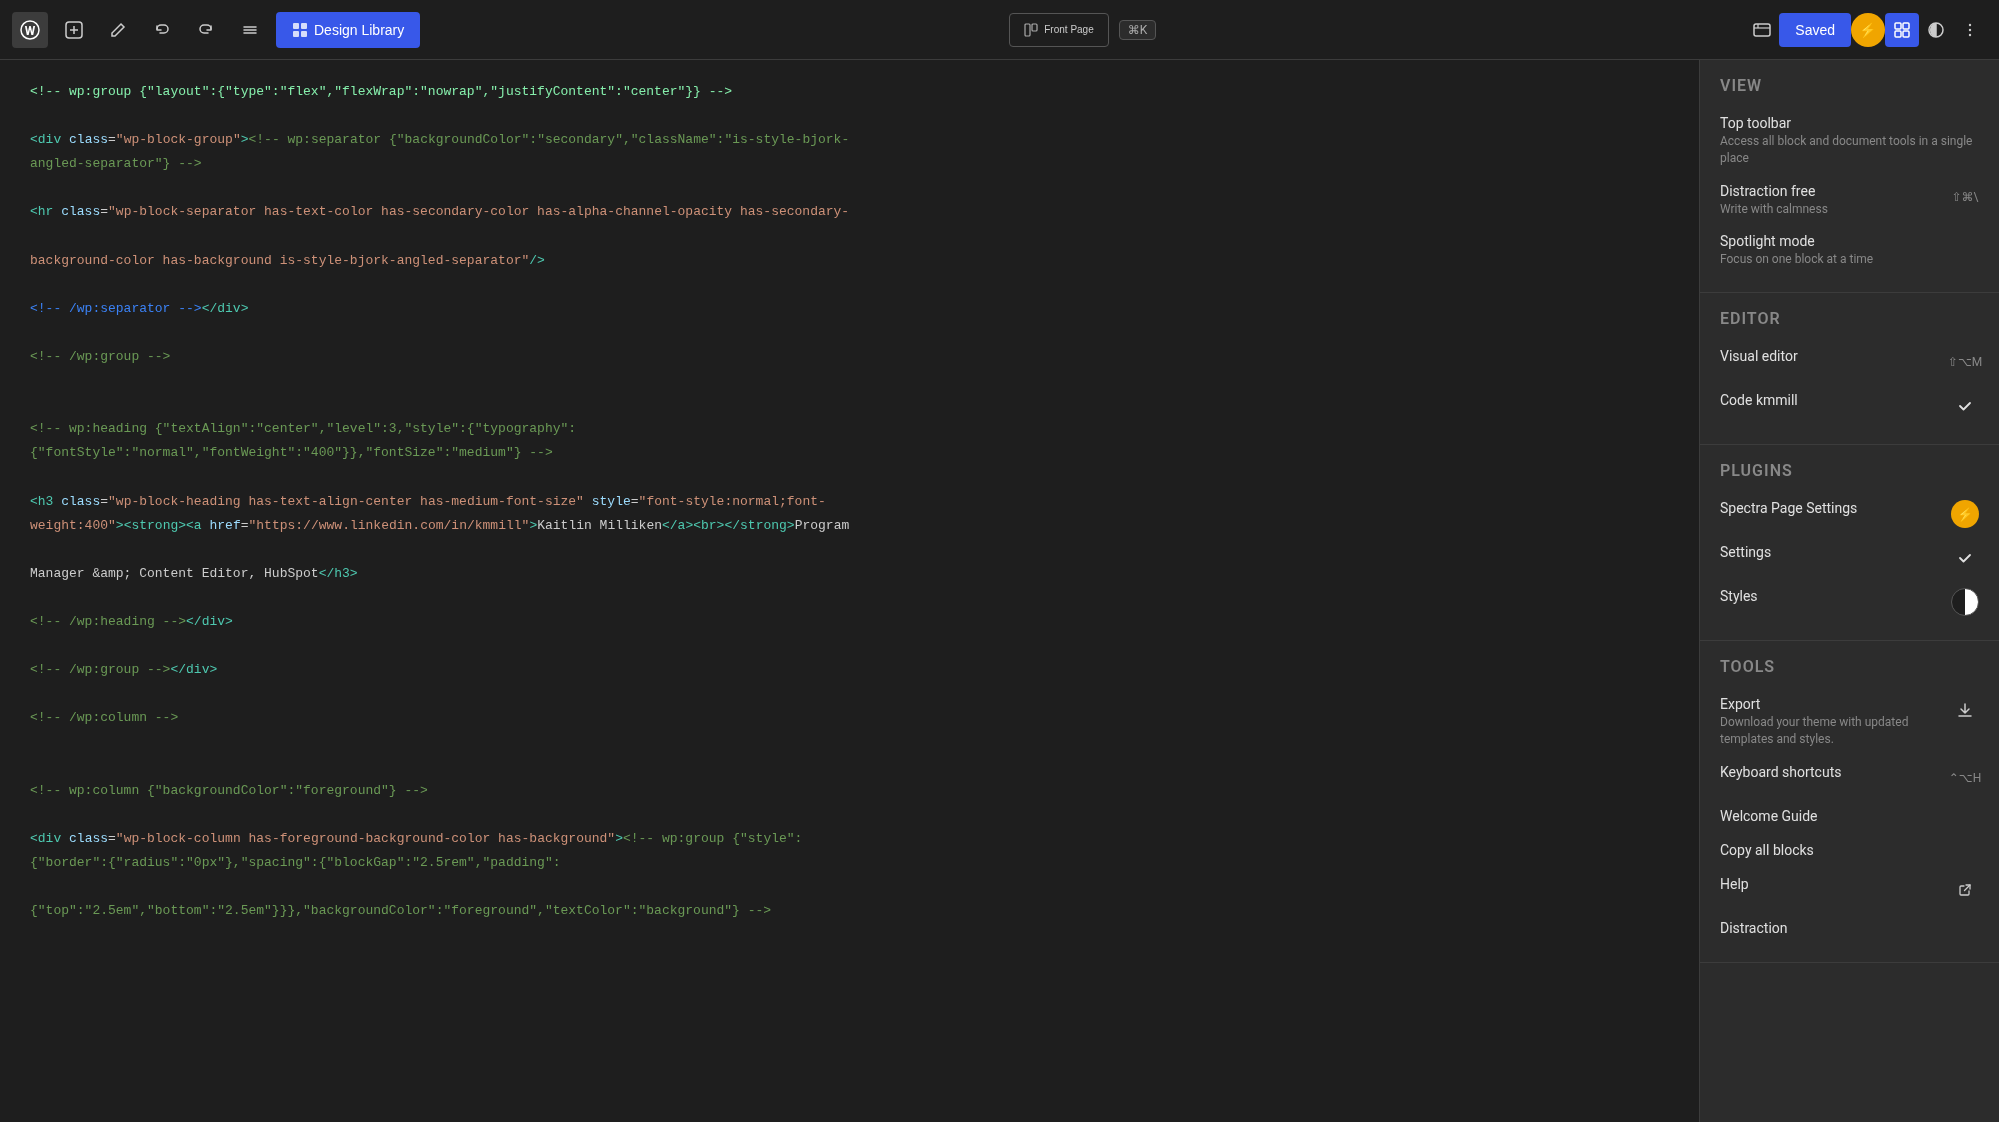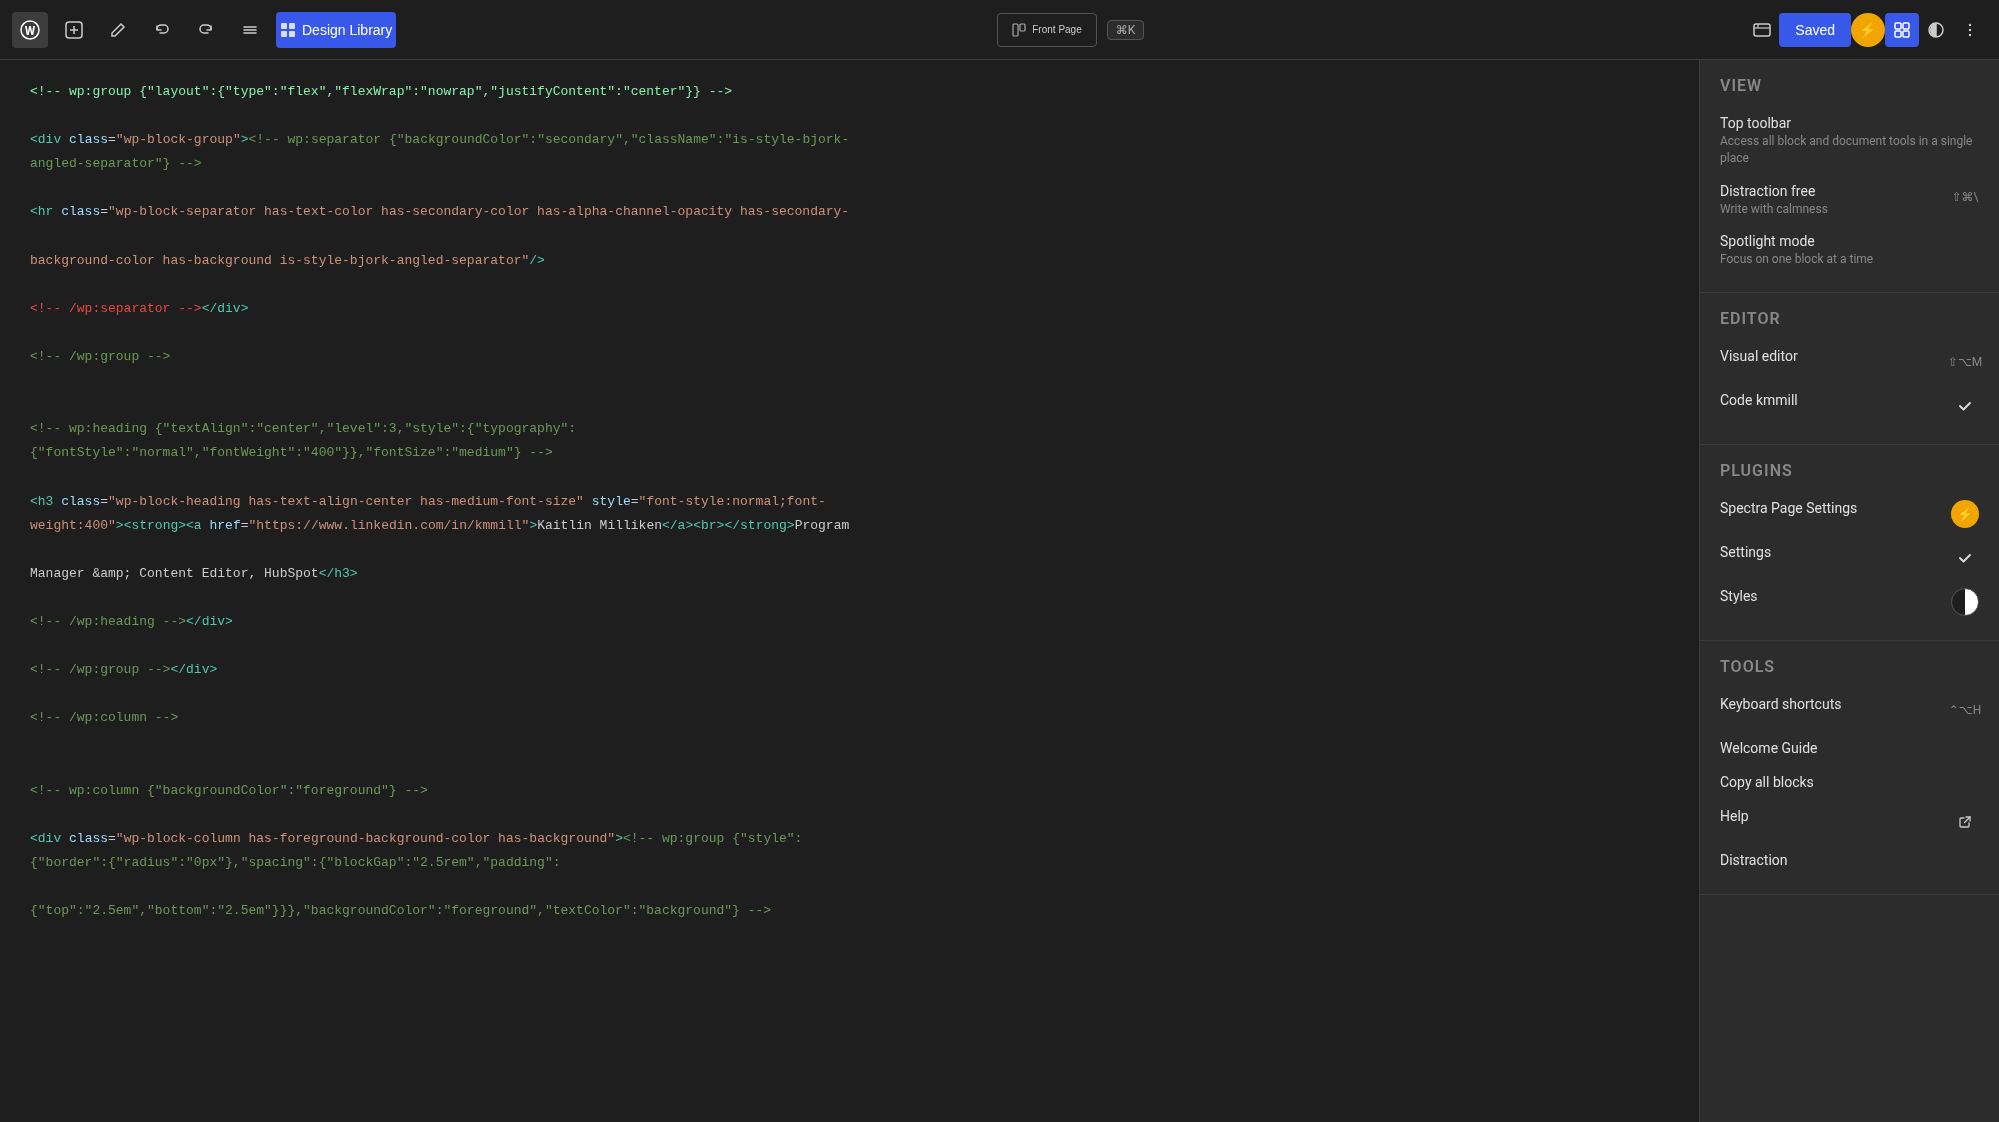--- a/index.html
+++ b/index.html
@@ -51,21 +51,21 @@
       align-items: center;
       justify-content: center;
       font-size: 16px;
     }
 
     .design-library-btn {
       background: #3858e9;
       border: none;
       border-radius: 4px;
       color: #fff;
-      padding: 0 4px;
+      padding: 0 16px;
       height: 36px;
       cursor: pointer;
       font-size: 14px;
       display: flex;
       align-items: center;
       gap: 6px;
     }
 
     .toolbar-center {
       flex: 1;
@@ -378,21 +378,21 @@
   <div class="code-editor">
     <div class="code-line"><span style="color:#86efac">&lt;!-- wp:group {"layout":{"type":"flex","flexWrap":"nowrap","justifyContent":"center"}} --&gt;</span></div>
     <div class="code-line">&nbsp;</div>
     <div class="code-line"><span style="color:#4ec9b0">&lt;div</span> <span style="color:#9cdcfe">class</span>=<span style="color:#ce9178">"wp-block-group"</span><span style="color:#4ec9b0">&gt;</span><span style="color:#6a9955">&lt;!-- wp:separator {"backgroundColor":"secondary","className":"is-style-bjork-</span></div>
     <div class="code-line"><span style="color:#6a9955">angled-separator"} --&gt;</span></div>
     <div class="code-line">&nbsp;</div>
     <div class="code-line"><span style="color:#4ec9b0">&lt;hr</span> <span style="color:#9cdcfe">class</span>=<span style="color:#ce9178">"wp-block-separator has-text-color has-secondary-color has-alpha-channel-opacity has-secondary-</span></div>
     <div class="code-line">&nbsp;</div>
     <div class="code-line"><span style="color:#ce9178">background-color has-background is-style-bjork-angled-separator"</span><span style="color:#4ec9b0">/&gt;</span></div>
     <div class="code-line">&nbsp;</div>
-    <div class="code-line"><span style="color:#ef4444">&lt;!-- /wp:separator --&gt;</span><span style="color:#4ec9b0">&lt;/div&gt;</span></div>
+    <div class="code-line"><span style="color:#3b82f6">&lt;!-- /wp:separator --&gt;</span><span style="color:#4ec9b0">&lt;/div&gt;</span></div>
     <div class="code-line">&nbsp;</div>
     <div class="code-line"><span style="color:#6a9955">&lt;!-- /wp:group --&gt;</span></div>
     <div class="code-line">&nbsp;</div>
     <div class="code-line">&nbsp;</div>
     <div class="code-line"><span style="color:#6a9955">&lt;!-- wp:heading {"textAlign":"center","level":3,"style":{"typography":</span></div>
     <div class="code-line"><span style="color:#6a9955">{"fontStyle":"normal","fontWeight":"400"}},"fontSize":"medium"} --&gt;</span></div>
     <div class="code-line">&nbsp;</div>
     <div class="code-line"><span style="color:#4ec9b0">&lt;h3</span> <span style="color:#9cdcfe">class</span>=<span style="color:#ce9178">"wp-block-heading has-text-align-center has-medium-font-size"</span> <span style="color:#9cdcfe">style</span>=<span style="color:#ce9178">"font-style:normal;font-</span></div>
     <div class="code-line"><span style="color:#ce9178">weight:400"</span><span style="color:#4ec9b0">&gt;</span><span style="color:#4ec9b0">&lt;strong&gt;</span><span style="color:#4ec9b0">&lt;a</span> <span style="color:#9cdcfe">href</span>=<span style="color:#ce9178">"https://www.linkedin.com/in/kmmill"</span><span style="color:#4ec9b0">&gt;</span>Kaitlin Milliken<span style="color:#4ec9b0">&lt;/a&gt;&lt;br&gt;&lt;/strong&gt;</span>Program</div>
     <div class="code-line">&nbsp;</div>
@@ -498,20 +498,32 @@
         </div>
         <div class="panel-item-icon">
           <div class="half-circle-icon"></div>
         </div>
       </div>
     </div>
 
     <div class="panel-section">
       <div class="panel-section-title">TOOLS</div>
 
+      <div class="panel-item">
+        <div class="panel-item-info">
+          <div class="panel-item-title">Export</div>
+          <div class="panel-item-subtitle">Download your theme with updated templates and styles.</div>
+        </div>
+        <div class="panel-item-icon">
+          <svg width="18" height="18" viewBox="0 0 18 18" fill="none">
+            <path d="M9 3V12M9 12L5 8M9 12L13 8" stroke="#ccc" stroke-width="1.5" stroke-linecap="round" stroke-linejoin="round"></path>
+            <path d="M3 15H15" stroke="#ccc" stroke-width="1.5" stroke-linecap="round"></path>
+          </svg>
+        </div>
+      </div>
 
       <div class="panel-item">
         <div class="panel-item-info">
           <div class="panel-item-title">Keyboard shortcuts</div>
         </div>
         <div class="panel-item-icon">
           <span style="font-size:12px; color:#888;">⌃⌥H</span>
         </div>
       </div>
 

